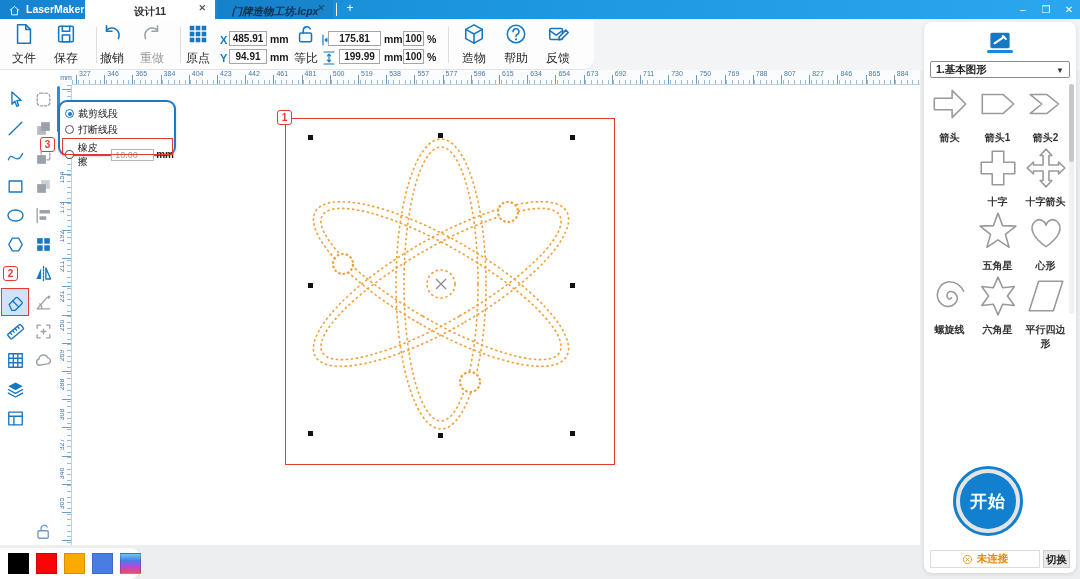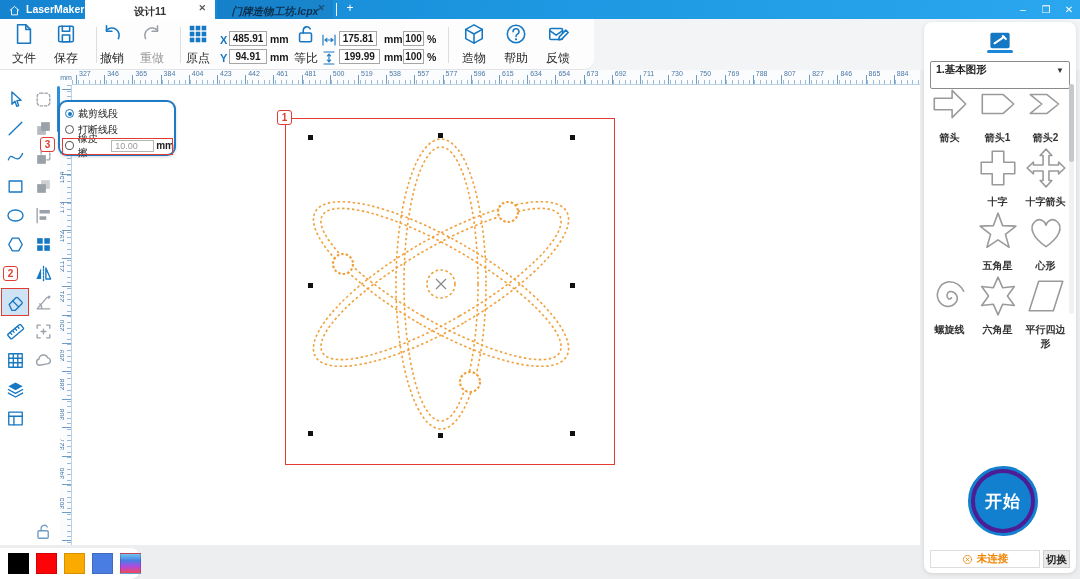--- a/index.html
+++ b/index.html
@@ -75,41 +75,41 @@
 
   
   #swatch-card { position:absolute; left:0; top:548px; width:140px; height:31px; background:#fff; border-radius:0 9px 9px 0; box-shadow:0 1px 2px rgba(0,0,0,.08); }
   .swatch { position:absolute; top:5px; width:21px; height:21px; border:1px solid rgba(0,0,0,.15); }
 
   
   #right-panel { position:absolute; left:924px; top:22px; width:152px; height:551px; background:#fff;
                  border-radius:8px; box-shadow:0 1px 4px rgba(0,0,0,.12); }
   #panel-tab { position:absolute; left:65px; top:8px; width:22px; height:18px; }
   #panel-tab-underline { position:absolute; left:63px; top:28px; width:26px; height:3px; background:#1c86d8; border-radius:2px; }
-  #shape-dropdown { position:absolute; left:6px; top:39px; width:140px; height:28px; border:1px solid #8a8a8a; border-radius:2px;
+  #shape-dropdown { position:absolute; left:6px; top:39px; width:140px; height:17px; border:1px solid #8a8a8a; border-radius:2px;
                     background:#fff; font-size:10.5px; font-weight:bold; color:#222; line-height:15px; padding-left:5px; }
   #shape-dropdown .caret { position:absolute; right:5px; top:1px; font-size:8px; color:#333; }
   #shape-grid { position:absolute; left:2px; top:60px; width:144px; height:255px; }
   .shape-cell { position:absolute; width:47px; text-align:center; }
   .shape-cell .slabel { font-size:10px; font-weight:bold; color:#333; margin-top:1px; }
   #shape-scrollbar { position:absolute; left:145px; top:62px; width:5px; height:230px; background:#f1f1f1; border-radius:3px; }
   #shape-scroll-thumb { position:absolute; left:0; top:0; width:5px; height:78px; background:#c6c9cc; border-radius:3px; }
 
   #process-table { position:absolute; left:0px; top:288px; width:152px; }
   #pt-header { height:21px; background:#1380cf; color:#fff; font-size:10.5px; font-weight:bold; position:relative; }
   #pt-header span { position:absolute; top:4px; }
   .pt-row { height:23px; background:#ebebeb; position:relative; font-size:10.5px; color:#222; }
   .pt-color { position:absolute; left:8px; top:6px; width:11px; height:11px; }
   .pt-name { position:absolute; left:24px; top:5px; font-weight:bold; }
   .pt-speed { position:absolute; left:60px; top:5px; color:#666; }
   .pt-power { position:absolute; left:94px; top:5px; color:#666; }
   .pt-eye { position:absolute; left:126px; top:4px; width:15px; height:15px; }
 
-  #start-btn { position:absolute; left:44px; top:444px; width:70px; height:70px; border-radius:50%;
-               border:3.5px solid #1380cf; background:#4c1d95; display:flex; align-items:center; justify-content:center; }
+  #start-btn { position:absolute; left:29px; top:444px; width:70px; height:70px; border-radius:50%;
+               border:3.5px solid #1380cf; background:#e5e5e5; display:flex; align-items:center; justify-content:center; }
   #start-inner { width:56px; height:56px; border-radius:50%; background:#1380cf; color:#fff; font-size:17px; font-weight:bold;
                  display:flex; align-items:center; justify-content:center; letter-spacing:1px; }
   #status-row { position:absolute; left:6px; top:528px; width:140px; height:25px; }
   #status-box { position:absolute; left:0; top:0; width:110px; height:18px; background:#fff; border:1px solid #ddd;
                 display:flex; align-items:center; justify-content:center; font-size:10.5px; color:#f08300; font-weight:bold; }
   #status-box .dicon { width:11px; height:11px; margin-right:4px; }
   #switch-btn { position:absolute; right:0; top:0; width:27px; height:18px; background:#e9e9e9; border:1px solid #cfcfcf;
                 font-size:10.5px; font-weight:bold; color:#222; text-align:center; line-height:16px; }
 </style>
 </head>
@@ -203,21 +203,21 @@
       <span class="ticon"><svg width="22" height="22" viewBox="0 0 24 24" fill="none" stroke="#1677c2" stroke-width="1.7" stroke-linecap="round" stroke-linejoin="round">
             <rect x="5" y="11" width="13" height="9.5" rx="1.5"></rect>
             <path d="M9 11 V8 a4 4 0 0 1 7.6 -1.6"></path>
           </svg></span>
       <div class="lbl">等比</div>
     </div>
 
     <span class="dim-icon" style="left:321px;top:13px"><svg width="16" height="16" viewBox="0 0 24 24" fill="none" stroke="#1677c2" stroke-width="1.7" stroke-linecap="round" stroke-linejoin="round">
           <path d="M3 4.5v15 M21 4.5v15 M6 12h12 M9 9.5 6 12l3 2.5 M15 9.5 18 12l-3 2.5"></path>
         </svg></span>
-    <div class="num" style="left:339px;top:12px;width:38px">175.81</div>
+    <div class="num" style="left:328px;top:12px;width:53px">175.81</div>
     <span class="unit" style="left:384px;top:14px">mm</span>
     <div class="num" style="left:403px;top:12px;width:21px">100</div>
     <span class="unit" style="left:427px;top:14px">%</span>
 
     <span class="dim-icon" style="left:321px;top:31px"><svg width="16" height="16" viewBox="0 0 24 24" fill="none" stroke="#1677c2" stroke-width="1.7" stroke-linecap="round" stroke-linejoin="round">
           <path d="M4.5 3h15 M4.5 21h15 M12 6v12 M9.5 9 12 6l2.5 3 M9.5 15 12 18l2.5-3"></path>
         </svg></span>
     <div class="num" style="left:339px;top:30px;width:41px">199.99</div>
     <span class="unit" style="left:384px;top:32px">mm</span>
     <div class="num" style="left:403px;top:30px;width:21px">100</div>
@@ -486,21 +486,21 @@
 
   <div id="popup">
       <div class="pop-row" style="top: 4px;">
         <span class="radio sel"></span>
         <span>裁剪线段</span>
       </div>
       <div class="pop-row" style="top: 20px;">
         <span class="radio "></span>
         <span>打断线段</span>
       </div>
-      <div class="pop-row" style="top: 36px;">
+      <div class="pop-row" style="top: 45px;">
         <span class="radio "></span>
         <span>橡皮擦</span>
         <span id="pop-input">10.00</span>
         <span style="font-weight:bold;margin-left:2px">mm</span>
       </div>
       <div id="pop-red-box"></div>
     </div>
   <div class="badge" style="left:40px;top:137px">3</div>
   <div class="badge" style="left:3px;top:266px">2</div>
 

